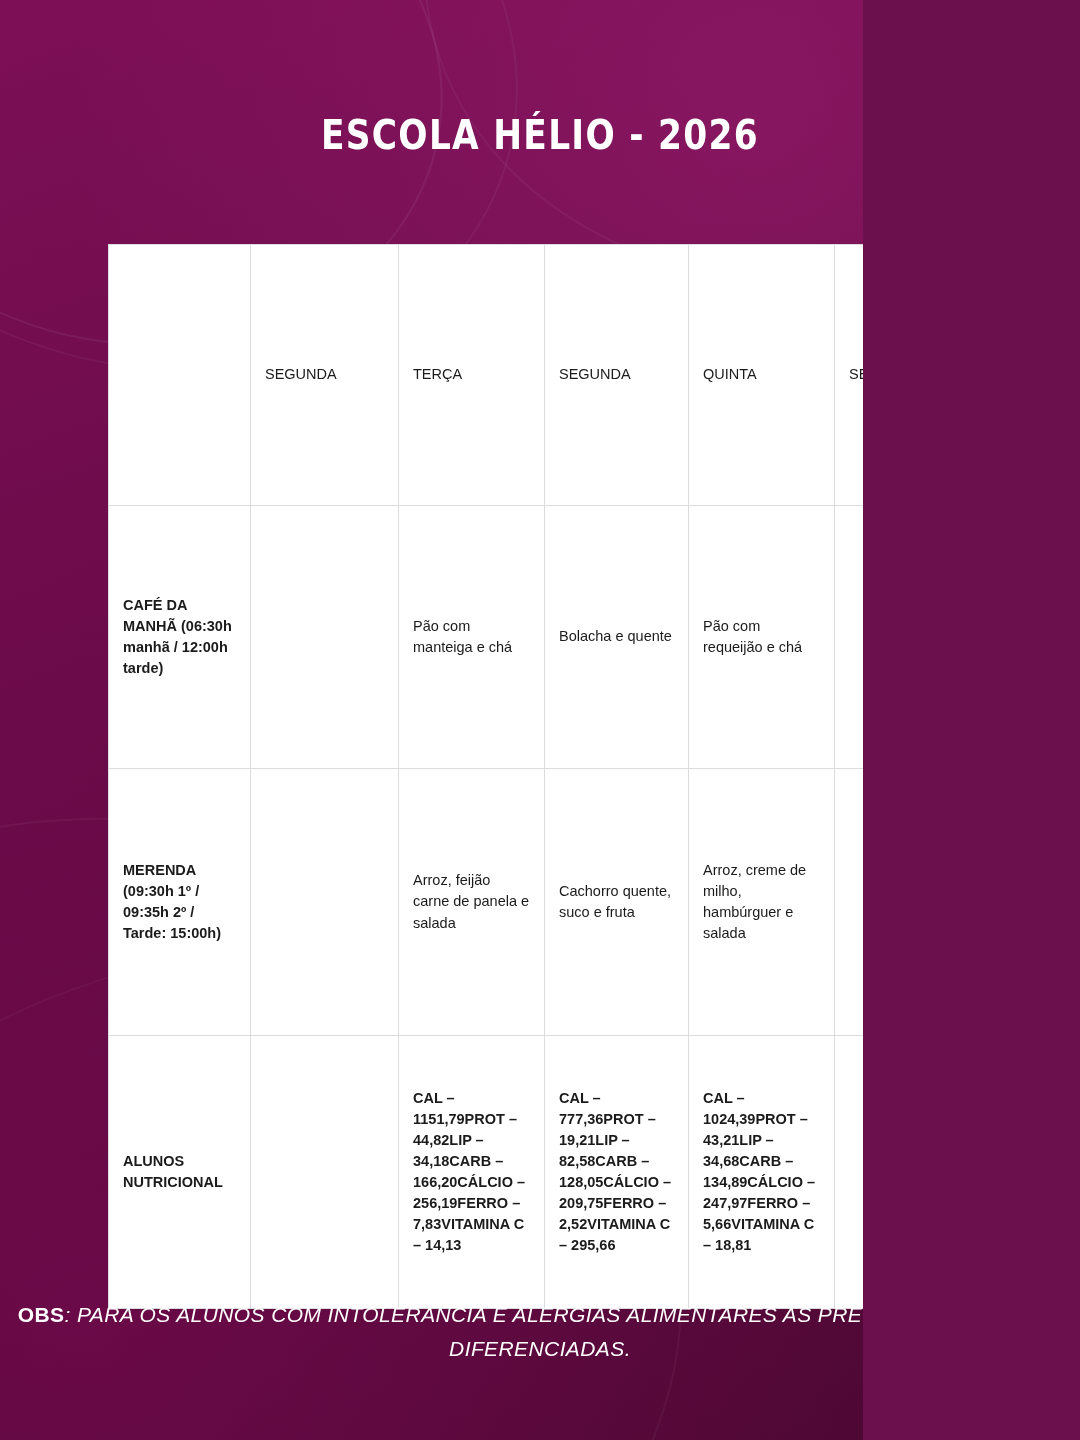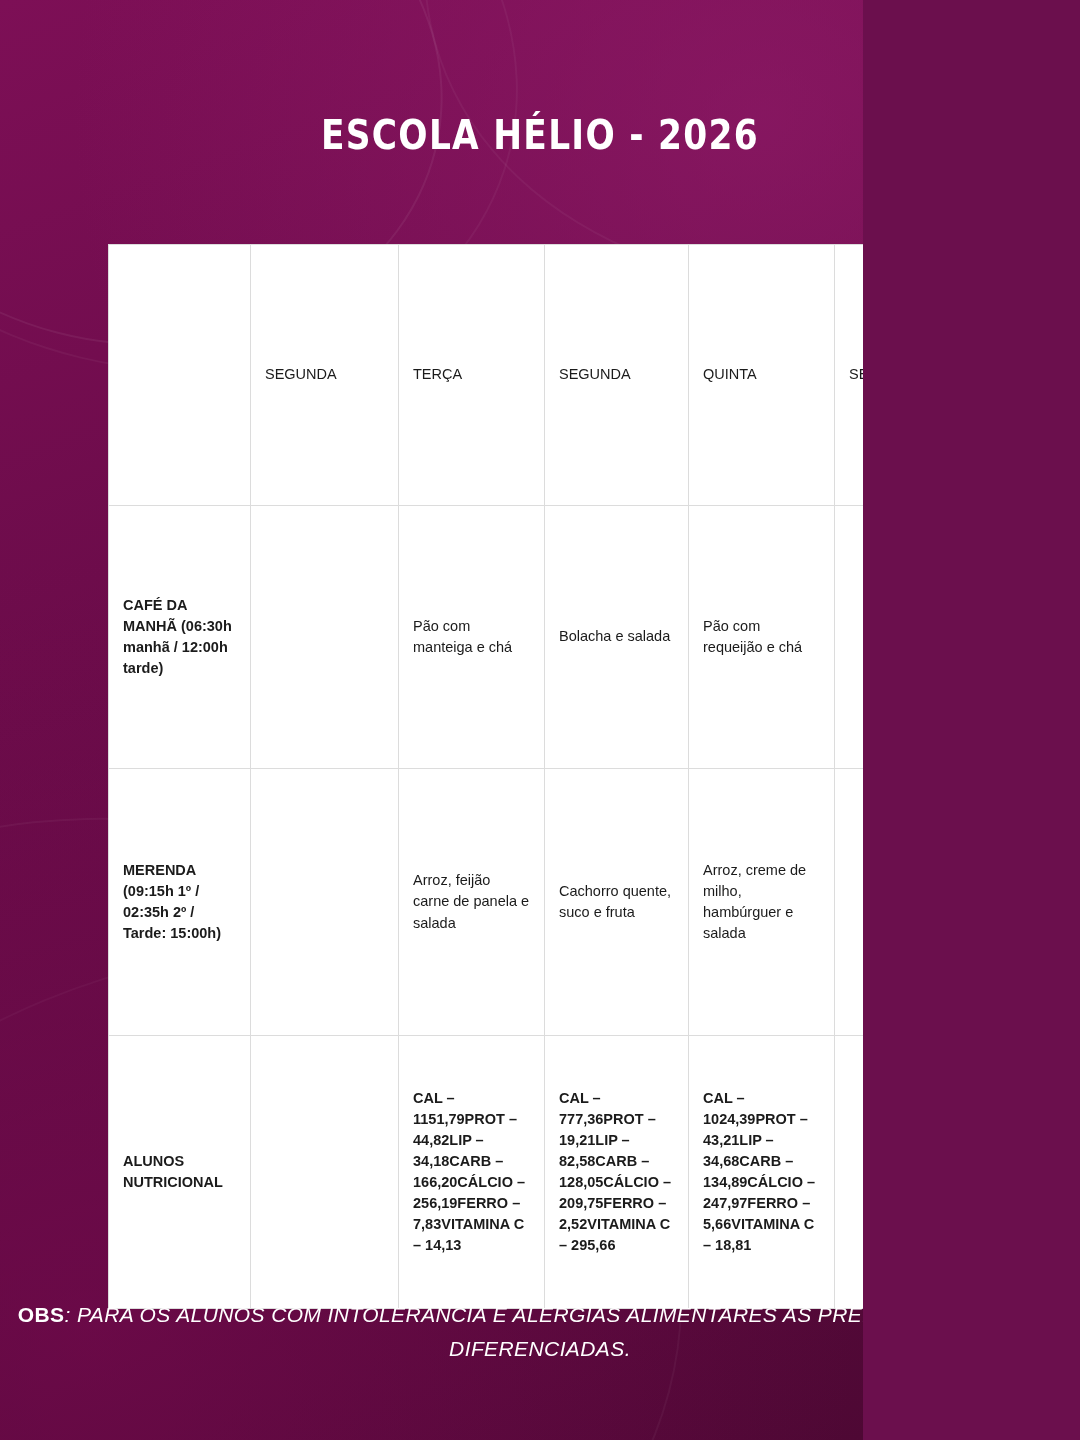--- a/index.html
+++ b/index.html
@@ -140,26 +140,26 @@
           <td class="dayhead">SEGUNDA</td>
           <td class="dayhead">TERÇA</td>
           <td class="dayhead">SEGUNDA</td>
           <td class="dayhead">QUINTA</td>
           <td class="dayhead">SEXTA</td>
         </tr>
         <tr class="r1">
           <td class="rowlabel">CAFÉ DA MANHÃ (06:30h manhã / 12:00h tarde)</td>
           <td></td>
           <td>Pão com manteiga e chá</td>
-          <td>Bolacha e salada</td>
+          <td>Bolacha e quente</td>
           <td>Pão com requeijão e chá</td>
           <td></td>
         </tr>
         <tr class="r2">
-          <td class="rowlabel">MERENDA (09:15h 1º / 02:35h 2º / Tarde: 15:00h)</td>
+          <td class="rowlabel">MERENDA (09:30h 1º / 09:35h 2º / Tarde: 15:00h)</td>
           <td></td>
           <td>Arroz, feijão carne de panela e salada</td>
           <td>Cachorro quente, suco e fruta</td>
           <td>Arroz, creme de milho, hambúrguer e salada</td>
           <td></td>
         </tr>
         <tr class="r3">
           <td class="rowlabel">ALUNOS NUTRICIONAL</td>
           <td class="nutri"></td>
           <td class="nutri">CAL – 1151,79PROT – 44,82LIP – 34,18CARB – 166,20CÁLCIO – 256,19FERRO – 7,83VITAMINA C – 14,13</td>

